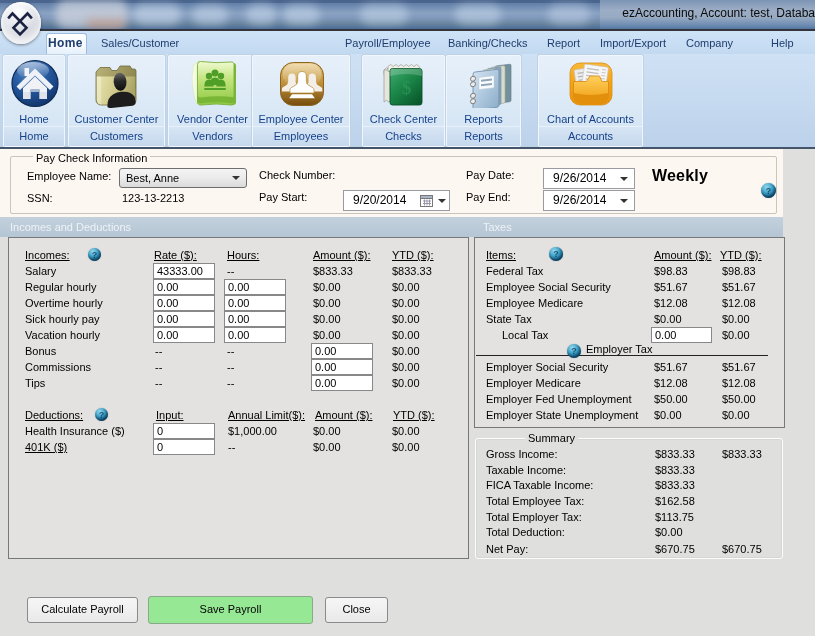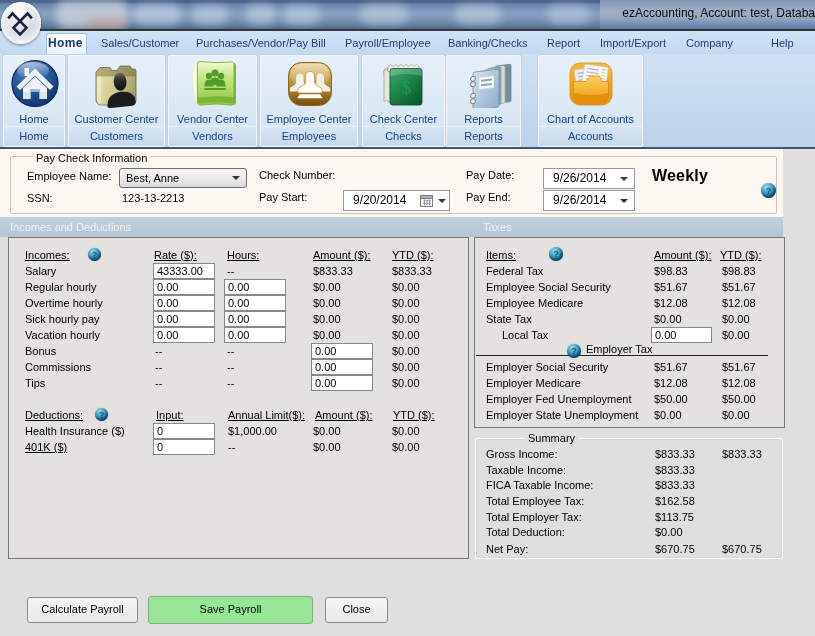--- a/index.html
+++ b/index.html
@@ -32,21 +32,20 @@
   <div class="blob" style="left:548px;top:4px;width:42px;height:21px;background:rgba(215,230,246,.38);"></div>
   <div class="abs" style="left:600px;top:0;width:215px;height:29px;background:linear-gradient(#7c94b4 0%,#9cadc6 35%,#97aac2 60%,#6888b0 90%,#54779f 100%);"></div>
   <div class="t" style="right:0px;top:5px;font-size:12px;color:#0a0a0a;">ezAccounting, Account: test, Databa</div>
 </div>
 <div class="abs" style="left:0;top:29px;width:815px;height:2px;background:#33343c;"></div>
 
 <div class="abs" id="tabstrip" style="left:0;top:31px;width:815px;height:23px;background:linear-gradient(#cfe3f7,#c2d9f0);">
   <div class="abs" style="left:46px;top:2px;width:39px;height:21px;background:linear-gradient(#ffffff,#f2f8fd 60%,#e4eff9);border:1px solid #9ebce0;border-bottom:none;border-radius:3px 3px 0 0;"></div>
   <div class="tab" style="left:48px;font-weight:bold;font-size:12px;letter-spacing:0.4px;">Home</div>
   <div class="tab" style="left:101px;">Sales/Customer</div>
-  <div class="tab" style="left:196px;">Purchases/Vendor/Pay Bill</div>
   <div class="tab" style="left:345px;">Payroll/Employee</div>
   <div class="tab" style="left:448px;">Banking/Checks</div>
   <div class="tab" style="left:547px;">Report</div>
   <div class="tab" style="left:600px;">Import/Export</div>
   <div class="tab" style="left:686px;">Company</div>
   <div class="tab" style="left:753px;padding-left:18px;">Help</div>
 </div>
 
 <div class="abs" id="ribbon" style="left:0;top:54px;width:815px;height:93px;background:linear-gradient(#cfe1f4,#c2d7ee 70%,#bcd2ea);">
 </div>
@@ -127,21 +126,21 @@
       <circle cx="32" cy="17" r="3.2"></circle>
         <path d="M27.3,27.5 q0,-7 4.7,-7 q4.7,0 4.7,7 z"></path>
       <circle cx="26" cy="14" r="3.5"></circle>
         <path d="M20.6,26 q0,-7.5 5.4,-7.5 q5.4,0 5.4,7.5 z"></path>
       <path d="M15.3,29 h21.5 v2 h-21.5 z"></path>
     </g>
   </svg>
   <div class="glabel">Vendor Center</div>
     <div class="gband">Vendors</div>
 </div>
-<div class="grp" style="left:260px;width:98px;">
+<div class="grp" style="left:252px;width:98px;">
   <svg class="abs" style="left:26px;top:5px;" width="46" height="46" viewBox="0 0 46 46">
     <defs>
       <linearGradient id="eg" x1="0" y1="0" x2="0" y2="1">
           <stop offset="0" stop-color="#e2bb66"></stop>
           <stop offset="0.5" stop-color="#bd8e36"></stop>
           <stop offset="1" stop-color="#774d0e"></stop>
         </linearGradient>
       <linearGradient id="egl" x1="0" y1="0" x2="0" y2="1">
           <stop offset="0" stop-color="#ffffff" stop-opacity="0.5"></stop>
           <stop offset="1" stop-color="#ffffff" stop-opacity="0.05"></stop>

